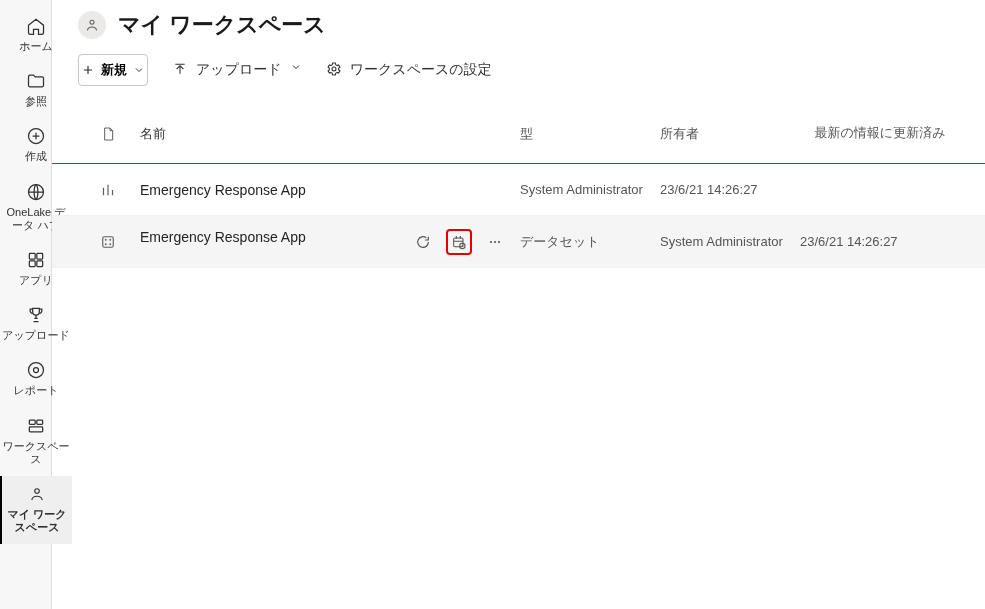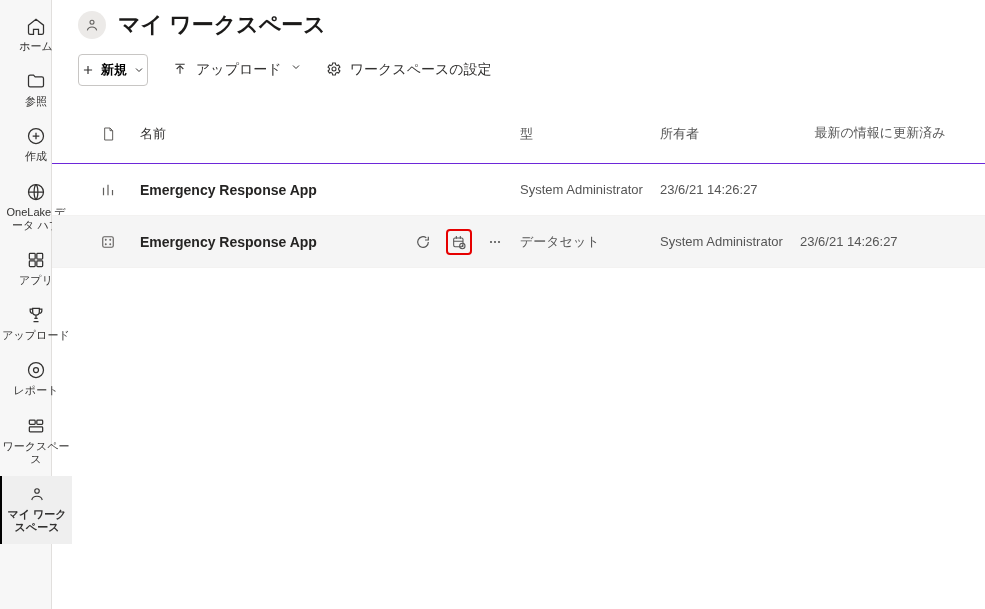--- a/index.html
+++ b/index.html
@@ -128,23 +128,22 @@
   }
   .col-icon {
     display:flex; align-items:center; justify-content:center;
     color:#605e5c;
   }
   .col-type, .col-owner, .col-refreshed {
     color: #555;
     font-size: 13px;
   }
   .col-name-wrap {
-    display:flex; align-items:center; justify-content:space-between;
+    display:flex; justify-content:space-between;
     padding-right:12px;
-    font-weight:bold;
   }
   .row-actions {
     display:flex; align-items:center; gap:10px;
   }
   .action-btn {
     width:26px; height:26px;
     display:flex; align-items:center; justify-content:center;
     color:#555;
     cursor:pointer;
     border-radius:4px;

